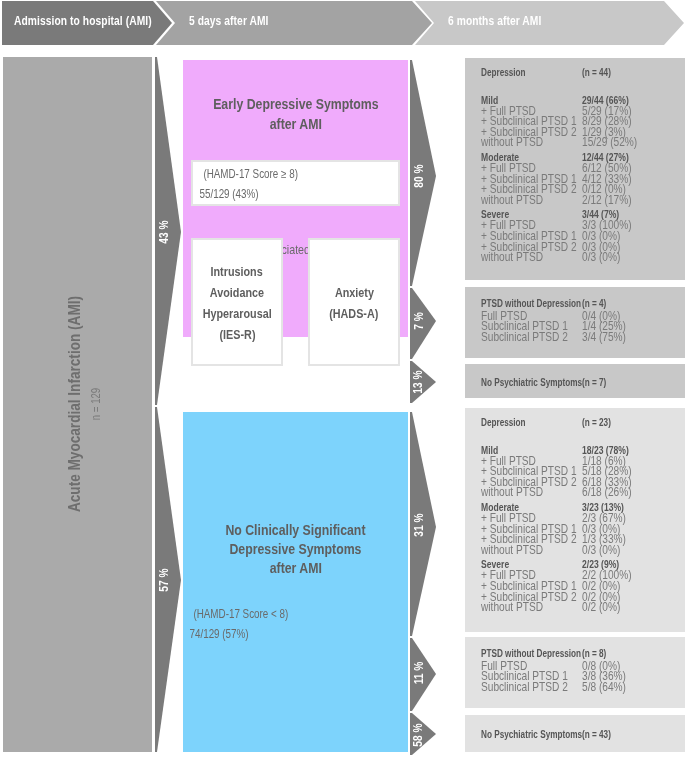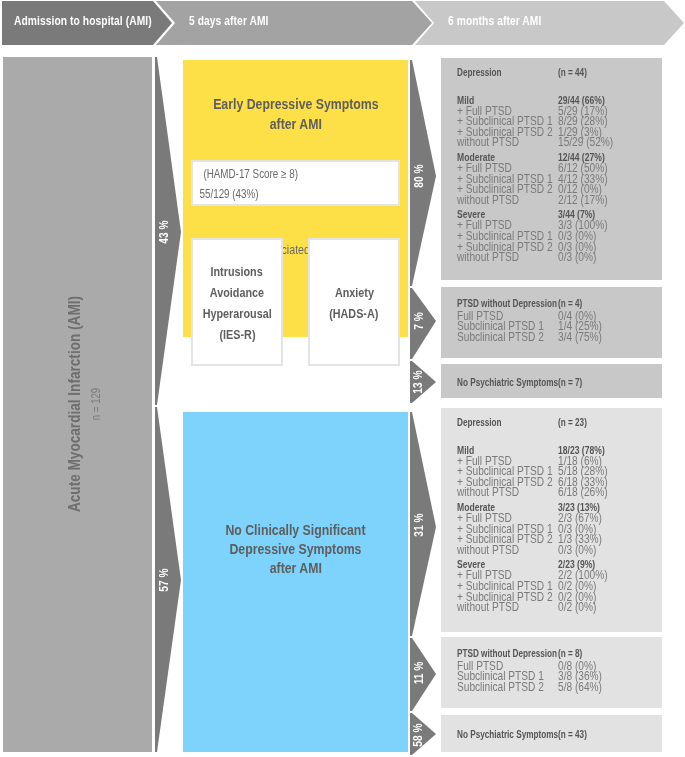--- a/index.html
+++ b/index.html
@@ -8,32 +8,32 @@
   svg.bg { position:absolute; left:0; top:0; }
   .hdr-label { position:absolute; top:14px; color:#ffffff; font-size:12.5px; font-weight:bold;
                transform:scaleX(0.82); transform-origin:left center; white-space:nowrap; letter-spacing:0.1px; }
   .amibox { position:absolute; left:3px; top:57px; width:149px; height:695px; background:#aaaaaa; }
   .ami-title { position:absolute; left:75px; top:404px; transform:translate(-50%,-50%) rotate(-90deg) scaleX(0.8);
                white-space:nowrap; font-size:17px; font-weight:bold; color:#6e6e6e; }
   .ami-n { position:absolute; left:96px; top:404px; transform:translate(-50%,-50%) rotate(-90deg) scaleX(0.8);
            white-space:nowrap; font-size:12px; color:#7a7a7a; }
   .pct { position:absolute; color:#ffffff; font-weight:bold; font-size:12px;
          transform:translate(-50%,-50%) rotate(-90deg) scaleX(0.85); white-space:nowrap; }
-  .midtop { position:absolute; left:183px; top:60px; width:225px; height:277px; background:#fde047; }
+  .midtop { position:absolute; left:183px; top:60px; width:225px; height:277px; background:#f0abfc; }
   .midbot { position:absolute; left:183px; top:412px; width:225px; height:340px; background:#7dd3fc; }
   .midtitle { position:absolute; left:0; width:100%; text-align:center; font-weight:bold; color:#5e5e5e;
               font-size:15px; line-height:20px; }
   .midtitle span, .cond span { display:inline-block; transform:scaleX(0.82); }
   .whitebox { position:absolute; background:#ffffff; border:2px solid #e4e4e4; box-sizing:border-box; }
   .cond { color:#6a6a6a; font-size:12px; line-height:20px; }
   .assoc { position:absolute; left:0; width:100%; text-align:center; color:#6a6a6a; font-size:13px; }
   .assoc span { display:inline-block; transform:scaleX(0.82); }
   .sub { text-align:center; font-weight:bold; color:#5e5e5e; font-size:13.5px; line-height:21px; }
   .sub span { display:inline-block; transform:scaleX(0.8); }
-  .rbox { position:absolute; left:441px; width:221px; box-sizing:border-box; padding-left:16px; }
+  .rbox { position:absolute; left:465px; width:221px; box-sizing:border-box; padding-left:16px; }
   .rbox.dark { background:#c8c8c8; }
   .rbox.light { background:#e2e2e2; }
   .row { display:flex; font-size:13px; line-height:10.5px; height:10.6px; color:#7a7a7a; white-space:nowrap; }
   .row .k { width:101px; }
   .row .k span, .row .v span { display:inline-block; transform:scaleX(0.78); transform-origin:left center; }
   .row.hd { color:#555555; font-weight:bold; font-size:10.5px; }
   .row.sev { color:#555555; font-weight:bold; font-size:11px; margin-top:3px; height:12px; line-height:12px; }
   .row.sev.first { margin-top:16px; }
   .row.hdtop { margin-bottom:2px; }
 </style>
@@ -96,20 +96,24 @@
     </div>
   </div>
 </div>
 
 <div class="midbot">
   <div class="midtitle" style="top:108px; line-height:19px;">
     <span>No Clinically Significant</span><br>
     <span>Depressive Symptoms</span><br>
     <span>after AMI</span>
   </div>
+  <div class="cond" style="position:absolute; left:0; width:100%; top:192px;">
+    <span>(HAMD-17 Score &lt; 8)</span><br>
+    <span>74/129 (57%)</span>
+  </div>
 </div>
 
 <div class="pct" style="left:419px; top:176px;">80 %</div>
 <div class="pct" style="left:419px; top:321px;">7 %</div>
 <div class="pct" style="left:418px; top:382px;">13 %</div>
 <div class="pct" style="left:419px; top:525px;">31 %</div>
 <div class="pct" style="left:419px; top:673px;">11 %</div>
 <div class="pct" style="left:418px; top:735px;">58 %</div>
 
 <div class="rbox dark" style="top:58px; height:222px; padding-top:9px;">

